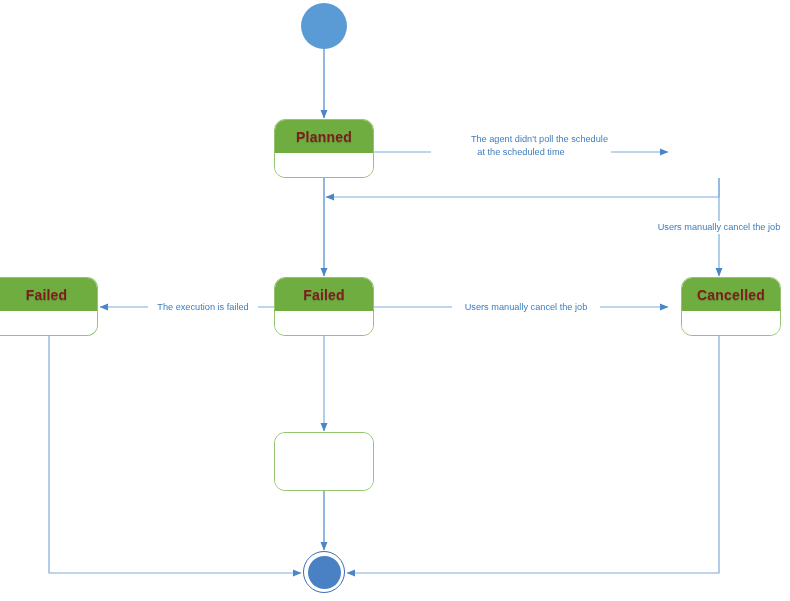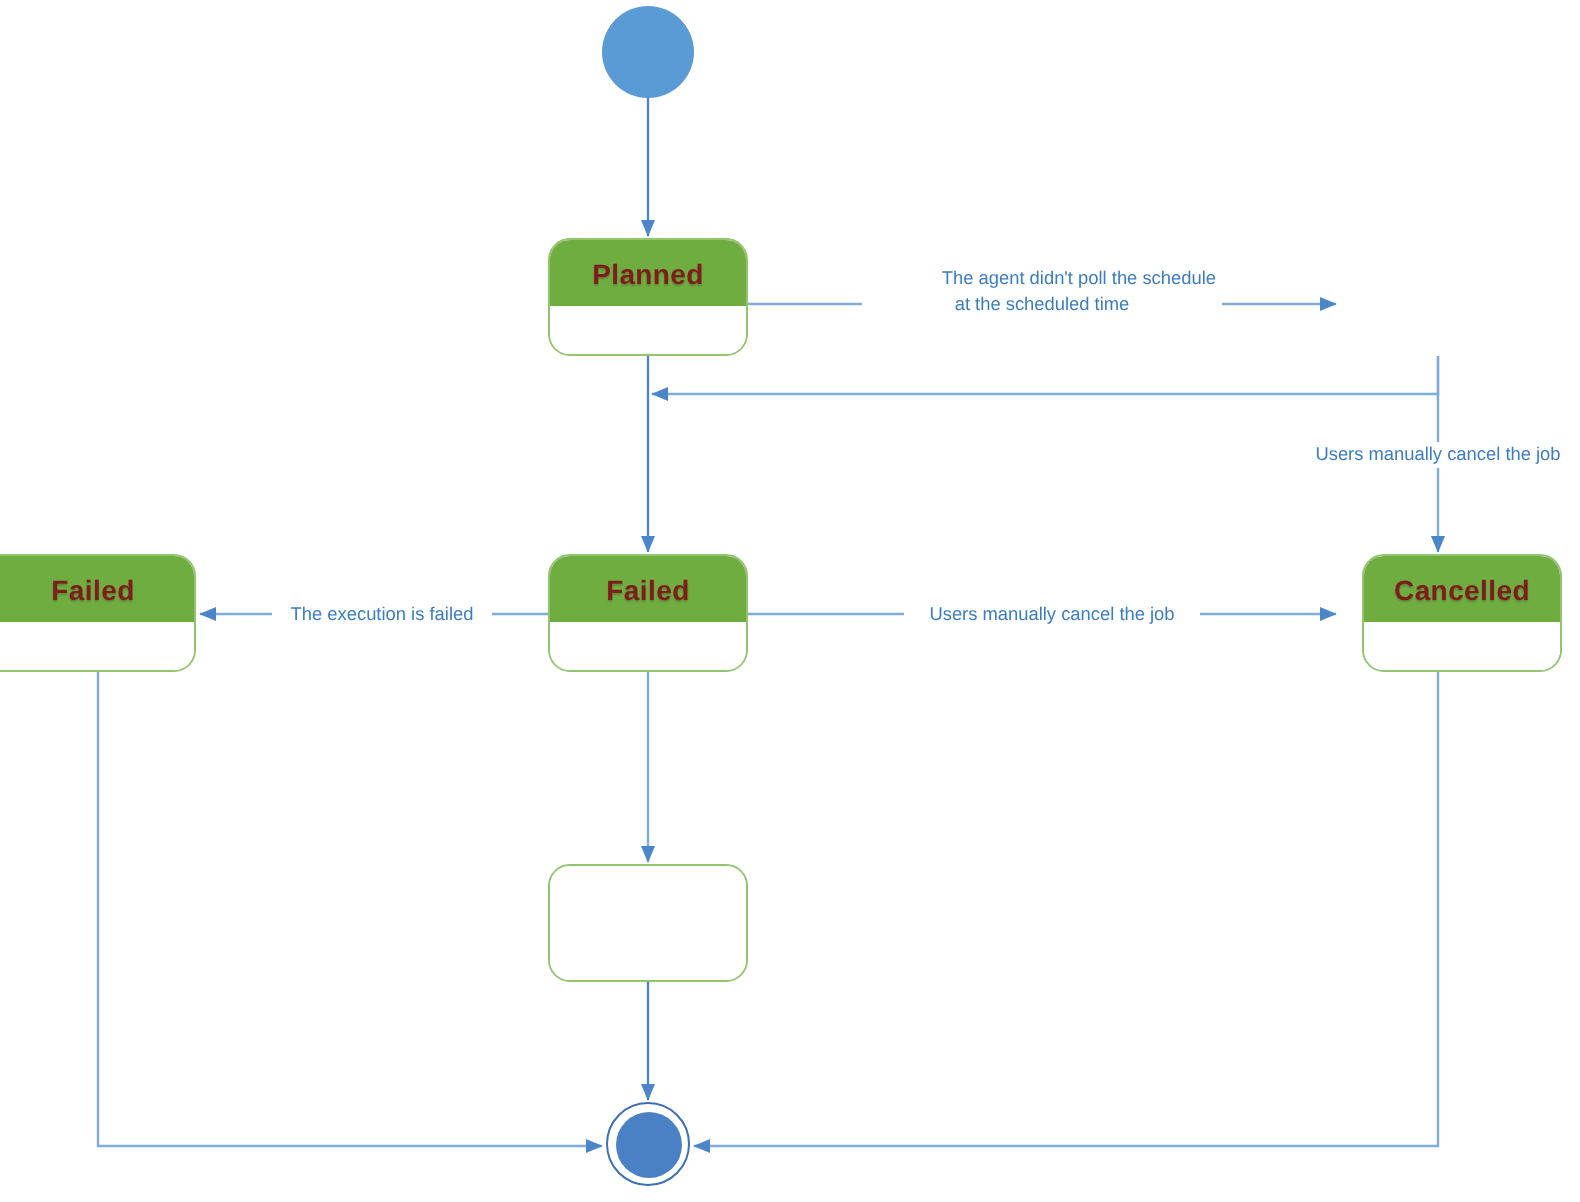--- a/index.html
+++ b/index.html
@@ -152,18 +152,18 @@
   <div class="state" style="left:274px;top:432px;width:100px;height:59px;">
     <div class="body"></div>
   </div>
 
   <div class="edge-label" style="left:431px;top:133px;width:180px;text-align:right;">The agent didn't poll the schedule</div>
   <div class="edge-label" style="left:431px;top:146px;width:180px;text-align:center;">at the scheduled time</div>
 
 
   <div class="edge-label" style="left:645px;top:221px;width:148px;">Users manually cancel the job</div>
 
-  <div class="edge-label" style="left:136px;top:301px;width:110px;">The execution is failed</div>
+  <div class="edge-label" style="left:148px;top:301px;width:110px;">The execution is failed</div>
 
   <div class="edge-label" style="left:452px;top:301px;width:148px;">Users manually cancel the job</div>
 
 
 </div>
 
 </body></html>

